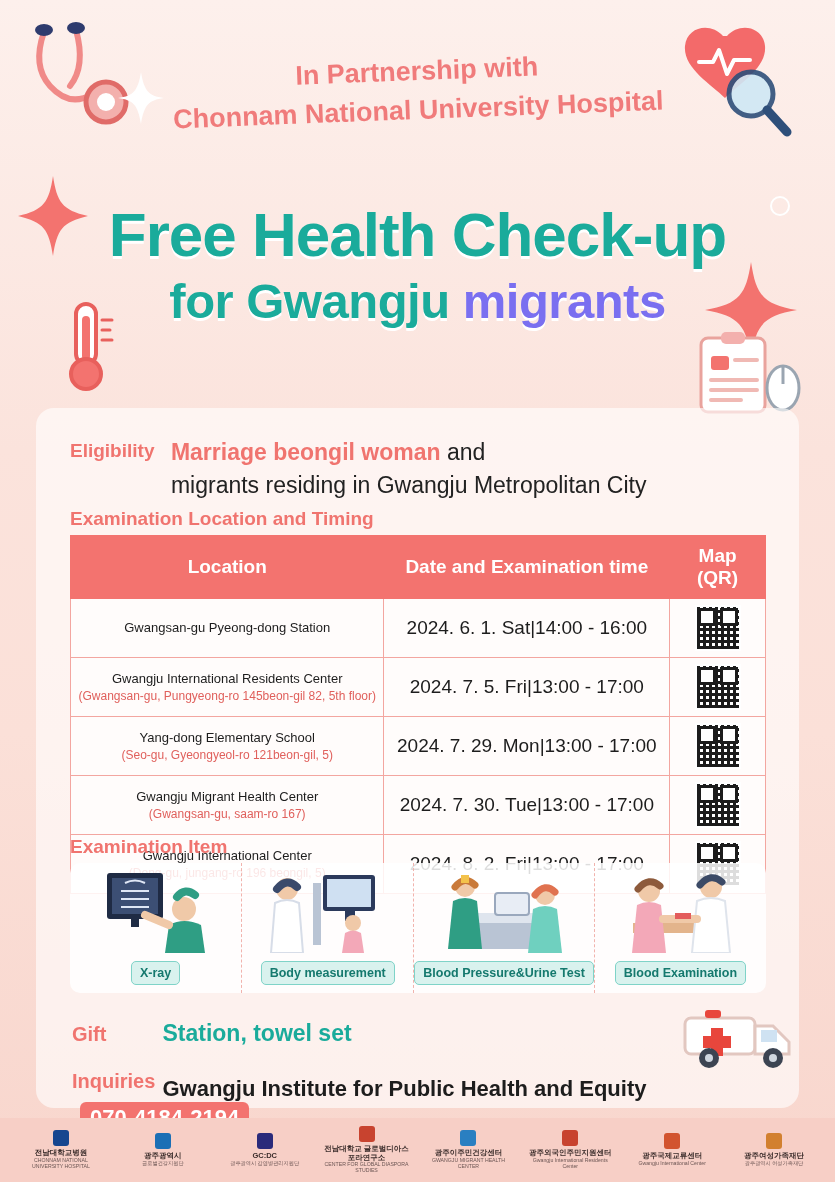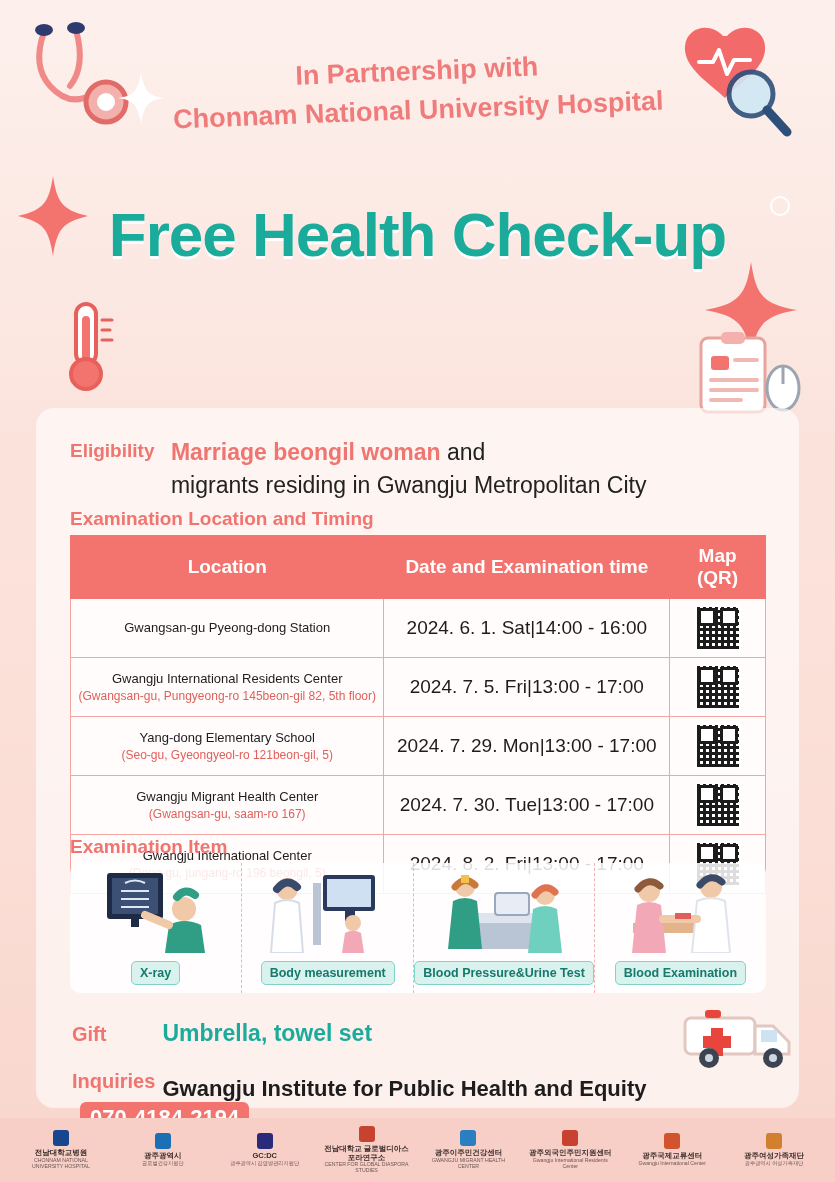--- a/index.html
+++ b/index.html
@@ -203,20 +203,23 @@
       <rect x="14" y="8" width="64" height="74" rx="7" fill="#fff" stroke="#e9a39d" stroke-width="3"></rect>
       <rect x="34" y="2" width="24" height="12" rx="5" fill="#f3b0ad"></rect>
       <rect x="24" y="26" width="18" height="14" rx="3" fill="#f3736f"></rect>
       <path d="M48 30 h22 M24 50 h46 M24 60 h46 M24 70 h30" stroke="#f0b9b4" stroke-width="4" stroke-linecap="round"></path>
       <ellipse cx="96" cy="58" rx="16" ry="22" fill="#ffffff" stroke="#9aa5b1" stroke-width="3"></ellipse>
       <path d="M96 36 v18" stroke="#9aa5b1" stroke-width="3"></path>
     </svg>
 
     <div class="title-wrap">
       <div class="title1">Free Health Check-up</div>
+      <div class="title2">
+        <span>for Gwangju </span><span class="mig">migrants</span>
+      </div>
     </div>
   </div>
 
   <div class="card">
 
     <div class="row-elig">
       <span class="lbl-elig">Eligibility</span>
       <span class="elig-text">
         <span class="hl">Marriage beongil woman</span><span class="norm"> and</span>
         <span class="elig-l2">migrants residing in Gwangju Metropolitan City</span>
@@ -356,21 +359,21 @@
           <path d="M92 32 q14 -6 28 0 l5 52 h-38 z" fill="#ffffff" stroke="#dfe4ec" stroke-width="2"></path>
           <path d="M58 50 h34" stroke="#f0c9a8" stroke-width="8" stroke-linecap="round"></path>
           <rect x="70" y="44" width="16" height="6" fill="#e35c5c"></rect>
         </svg>
         <div class="chip">Blood Examination</div>
       </div>
     </div>
 
     <div class="gift-row">
       <span class="g-lbl">Gift</span>
-      <span class="g-val">Umbrella, towel set</span>
+      <span class="g-val">Station, towel set</span>
     </div>
 
     <div class="inq-row">
       <span class="i-lbl">Inquiries</span>
       <span class="i-val">Gwangju Institute for Public Health and Equity</span>
       <span class="phone">070-4184-2194</span>
     </div>
   </div>
 
   <svg class="deco" style="right:30px;top:1000px;" width="130" height="74" viewBox="0 0 130 74">

